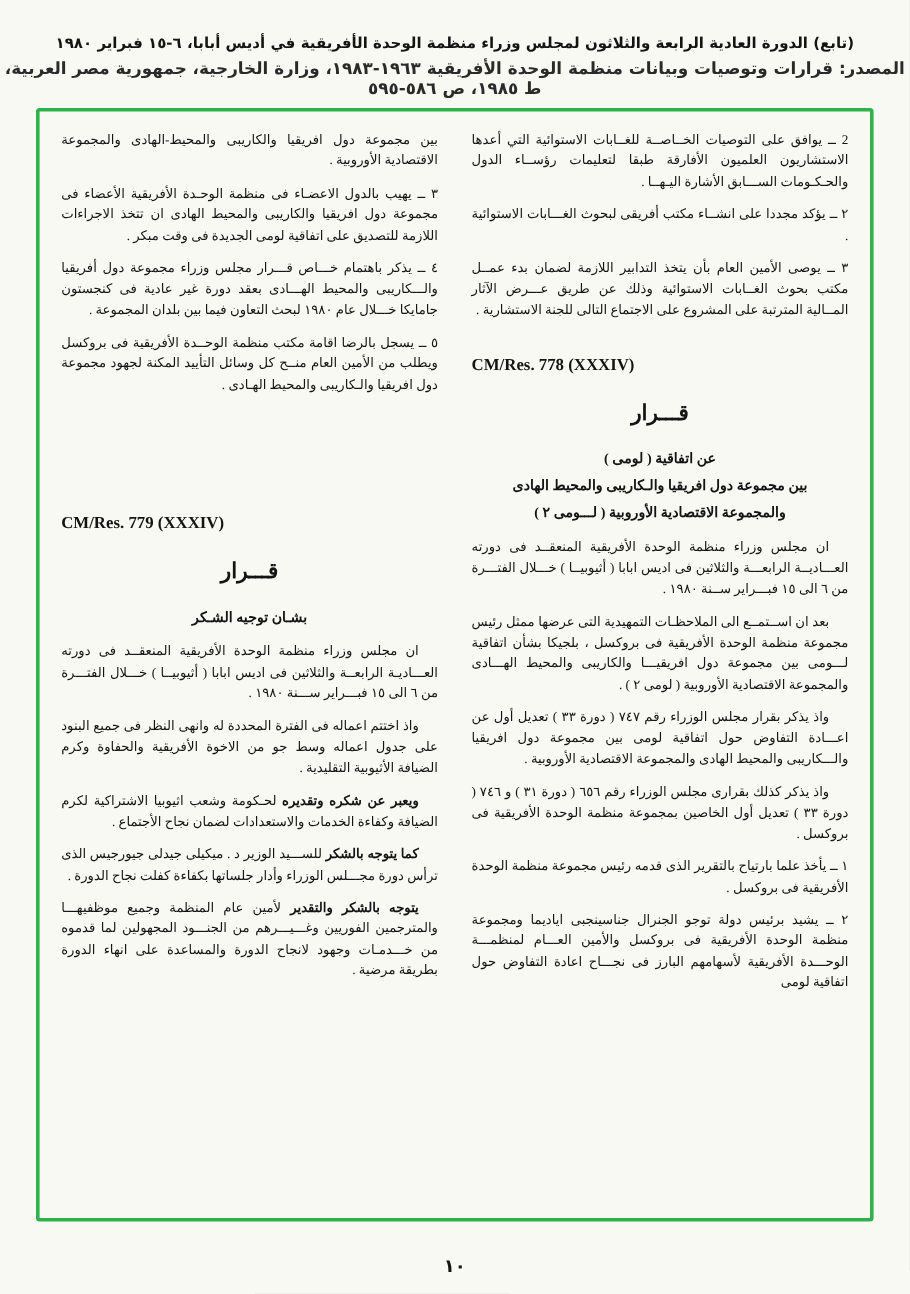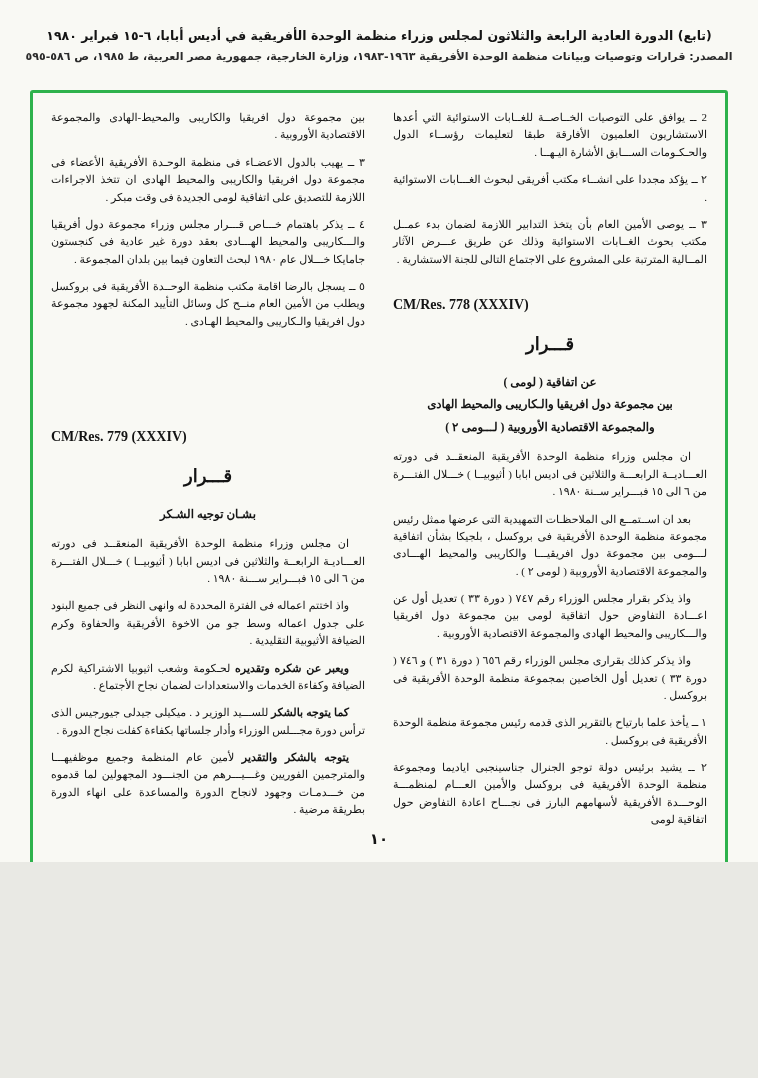--- a/index.html
+++ b/index.html
@@ -1,34 +1,34 @@
 <!DOCTYPE html>
 <html lang="ar"><head>
 <meta charset="utf-8">
 <style>
   * { box-sizing: border-box; margin: 0; padding: 0; }
   html, body { background: #e9e9e4; }
   body { display: flex; justify-content: center; }
   .page {
     position: relative;
     width: 758px;
-    height: 862px;
+    height: 1078px;
     background: #f9f9f4;
     color: #141414;
     font-family: "DejaVu Sans", sans-serif;
     overflow: hidden;
   }
   .header { text-align: center; padding-top: 28px; direction: rtl; }
   .header-title {
     font-weight: bold;
     font-size: 12.5px;
     letter-spacing: 0.2px;
   }
   .header-source {
-    font-size: 11px;
+    font-size: 14px;
     font-weight: bold;
     margin-top: 7px;
     color: #2a2a2a;
   }
   .content-box {
     position: absolute;
     left: 30px;
     top: 90px;
     width: 698px;
     height: 928px;

